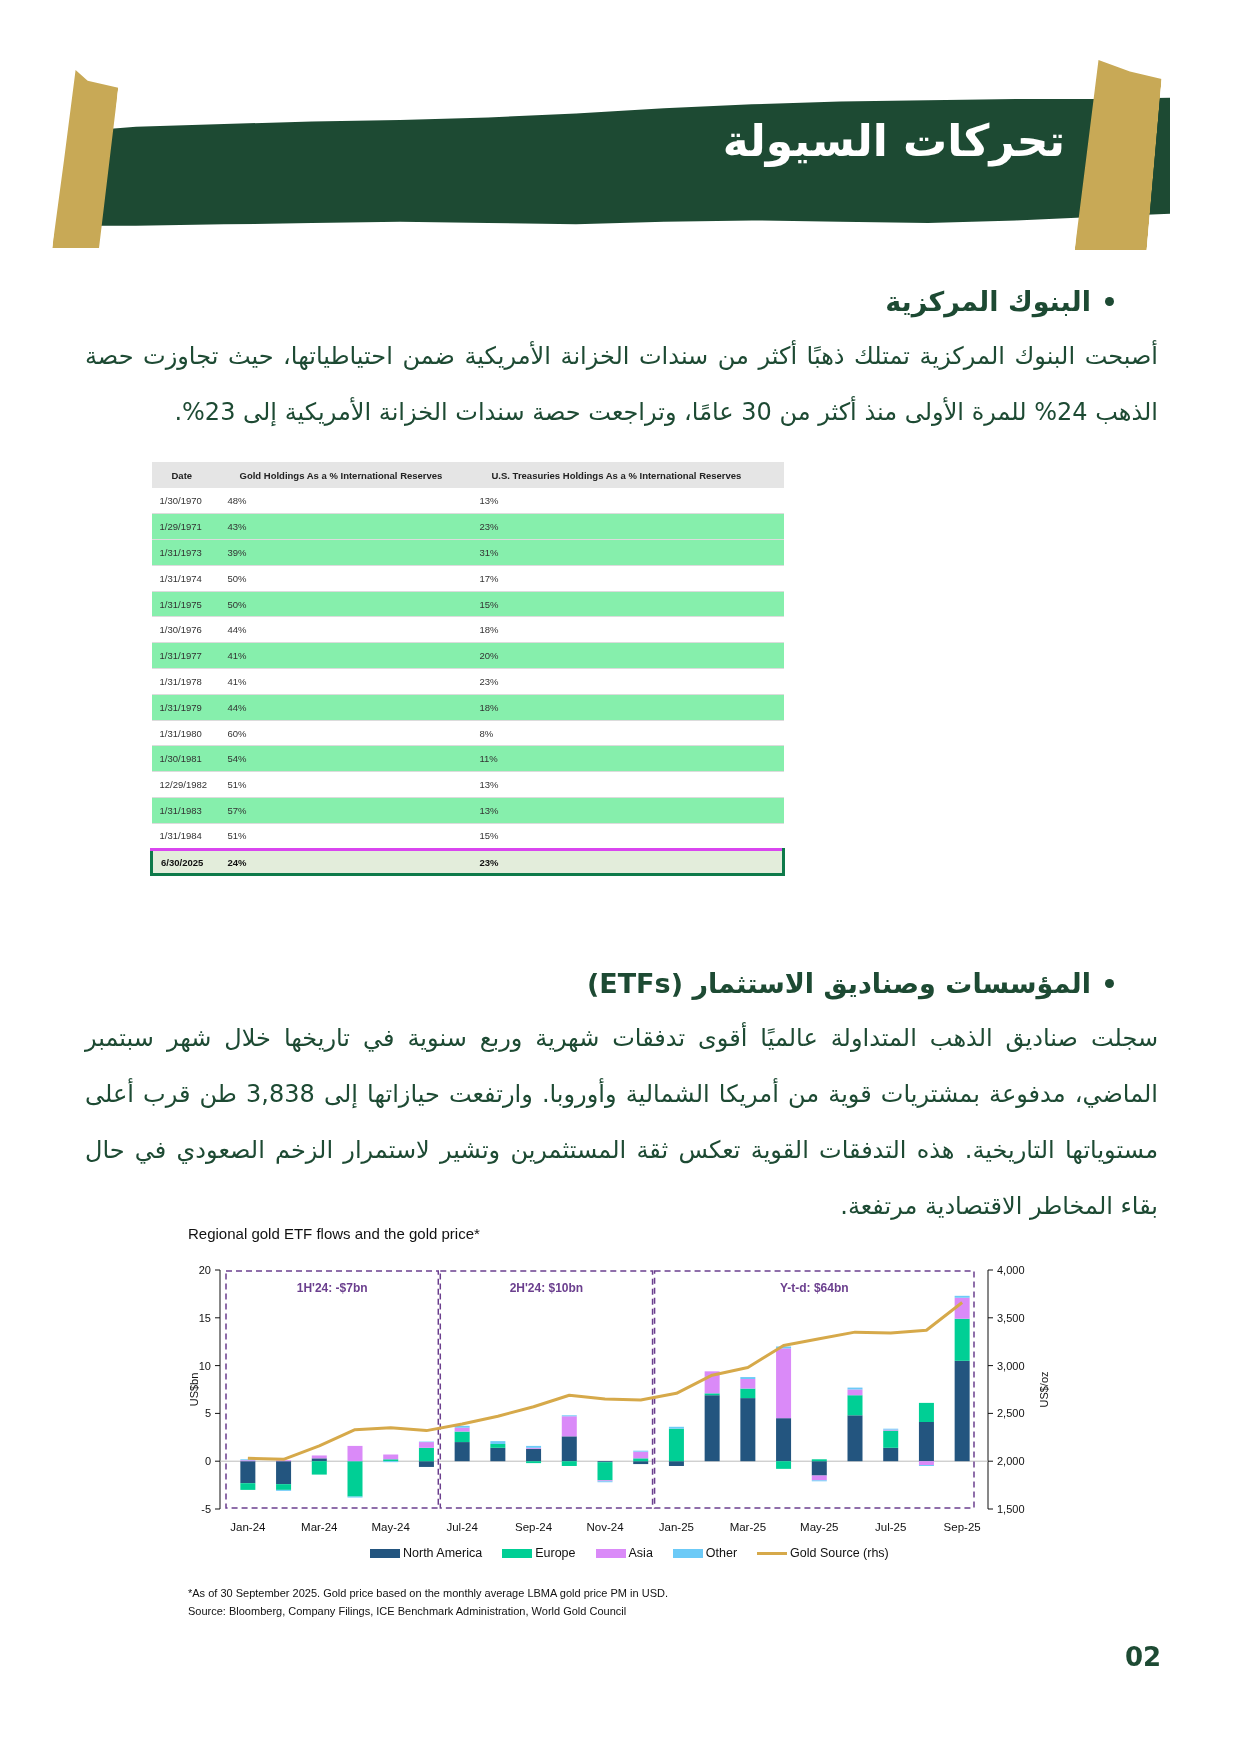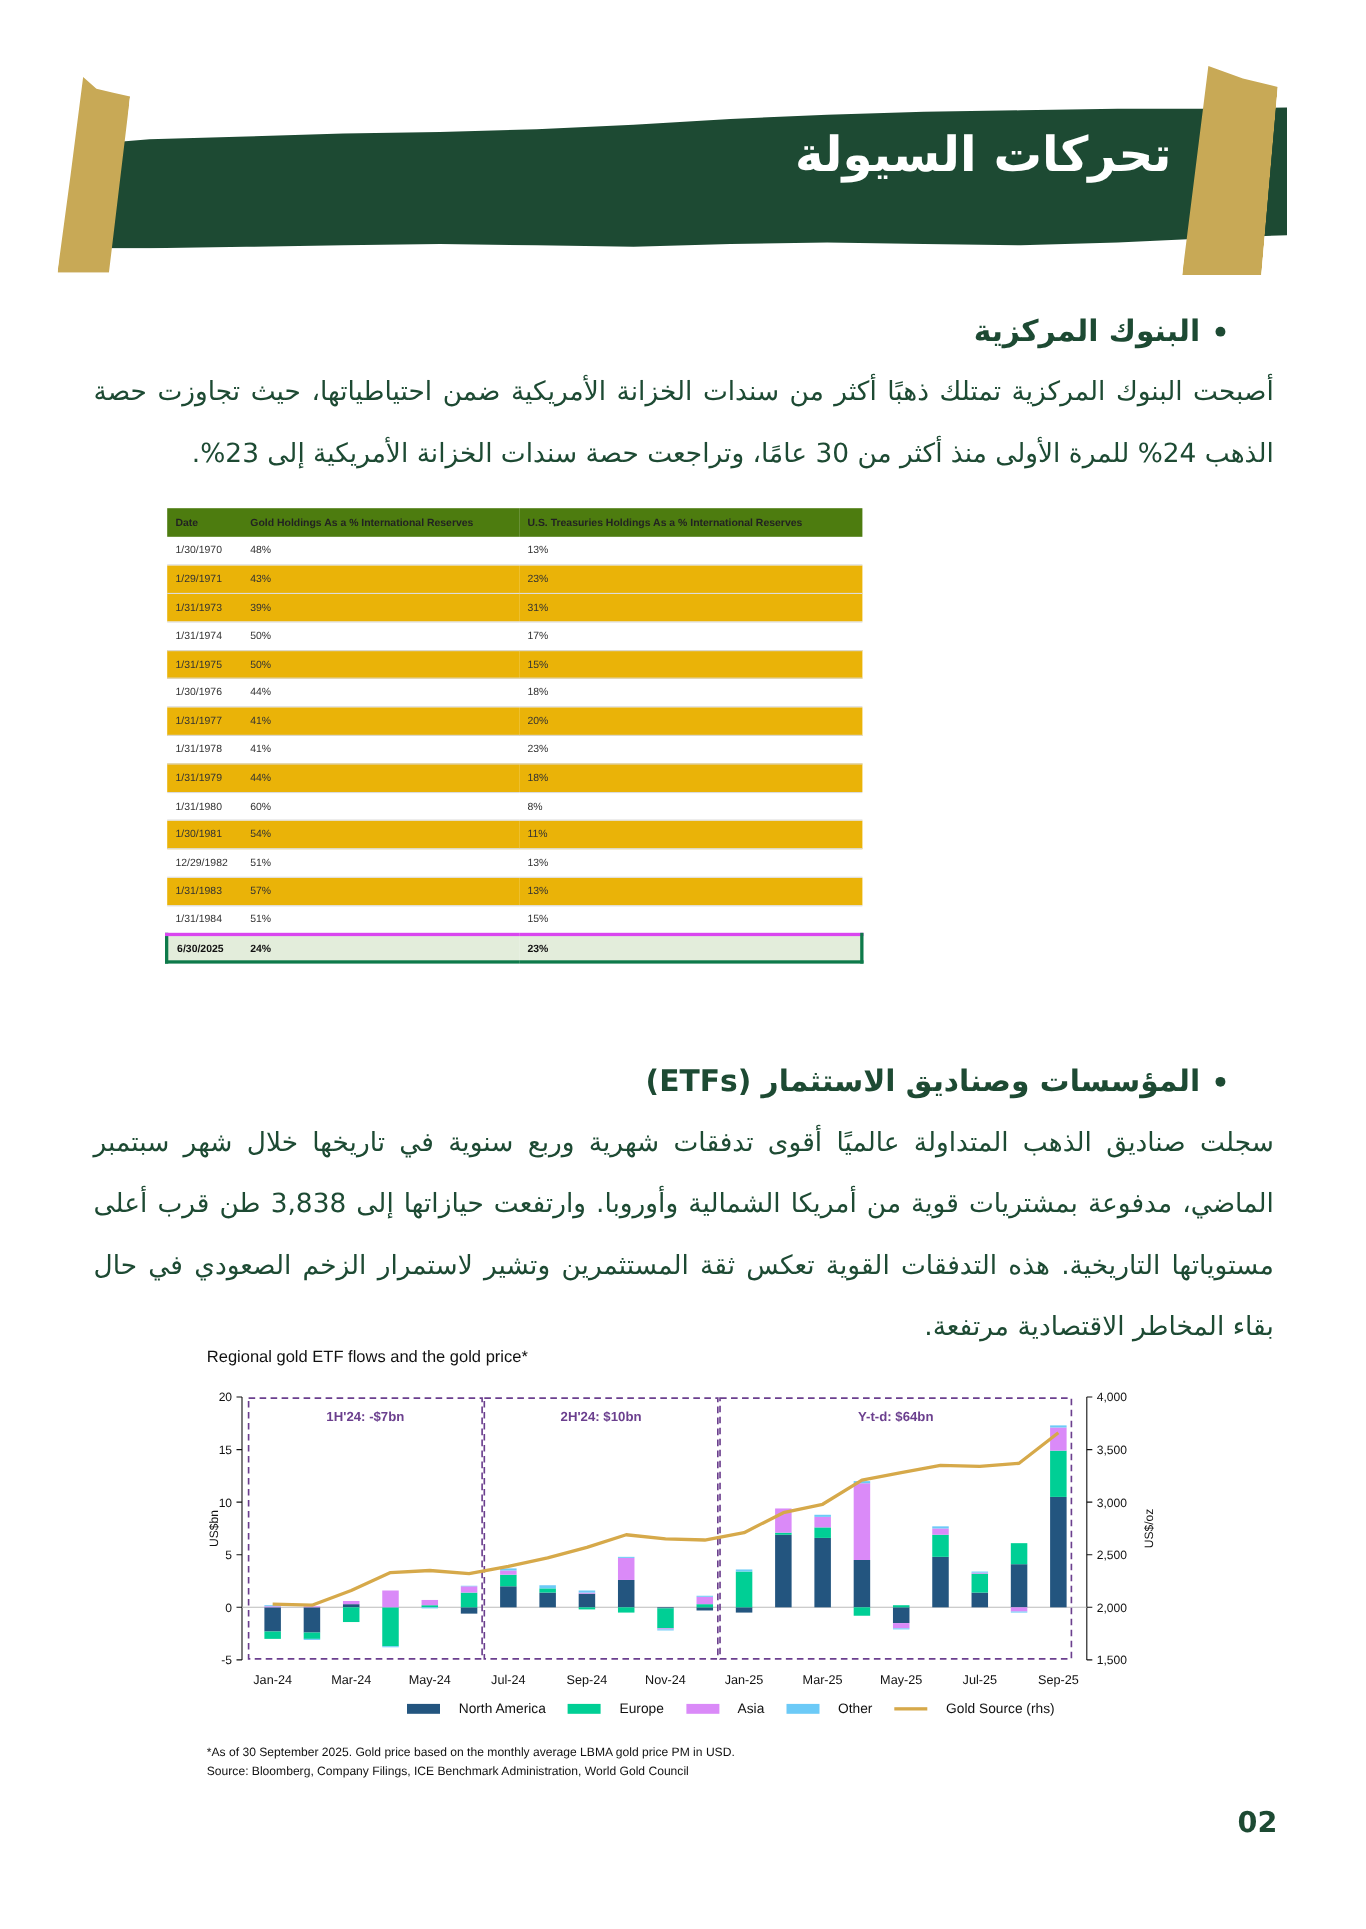--- a/index.html
+++ b/index.html
@@ -29,34 +29,34 @@
   }
   .bullet { width: 9px; height: 9px; background: #1d4a33; border-radius: 50%; display: inline-block; }
   .paragraph {
     position: absolute; left: 85px; width: 1073px; font-size: 24px; line-height: 56px;
     color: #1d4a33; direction: rtl; text-align: justify; text-align-last: right;
   }
 
   
   .res-table { position: absolute; left: 150px; top: 462px; width: 635px; border-collapse: collapse;
     font-family: "Liberation Sans", sans-serif; font-size: 9.5px; color: #333; }
-  .res-table th { background: #4d7c0f; text-align: left; font-weight: bold; height: 26px; padding: 0 8px; color: #222; }
+  .res-table th { background: #e5e5e5; text-align: left; font-weight: bold; height: 26px; padding: 0 20px; color: #222; }
   .res-table td { height: 25.8px; padding: 0 8px; border-bottom: 1px solid #dcdcdc; }
-  .res-table tr.alt td { background: #eab308; }
+  .res-table tr.alt td { background: #86efac; }
   .res-table tr.highlight td { background: #e3eddb; font-weight: bold; color: #111; border-top: 3px solid #d946ef; border-bottom: 3px solid #0e7a4a; }
   .res-table tr.highlight td:first-child { border-left: 3px solid #0e7a4a; }
   .res-table tr.highlight td:last-child { border-right: 3px solid #0e7a4a; }
   .c1 { width: 68px; } .c2 { width: 252px; }
 
   
   .chart { position: absolute; left: 180px; top: 1225px; width: 900px; height: 400px; }
   .chart-title { position: absolute; left: 8px; top: 0; font-family: "Liberation Sans", sans-serif; font-size: 15px; color: #111; }
   .chart svg { position: absolute; left: 0; top: 0; }
   .legend { position: absolute; left: 190px; top: 321px; display: flex; gap: 20px; font-family: "Liberation Sans", sans-serif; font-size: 12.5px; color: #111; }
-  .legend-item { display: flex; align-items: center; gap: 17px; }
+  .legend-item { display: flex; align-items: center; gap: 3px; }
   .swatch { width: 30px; height: 9px; display: inline-block; }
   .swatch-line { width: 30px; height: 3px; display: inline-block; }
   .footnote { position: absolute; left: 8px; font-family: "Liberation Sans", sans-serif; font-size: 11px; color: #111; }
 
   .page-number { position: absolute; left: 1125px; top: 1642px; font-size: 26px; font-weight: bold; color: #1d4a33; font-family: "DejaVu Sans", sans-serif; }
 </style>
 </head>
 <body>
 
 <div class="banner">

